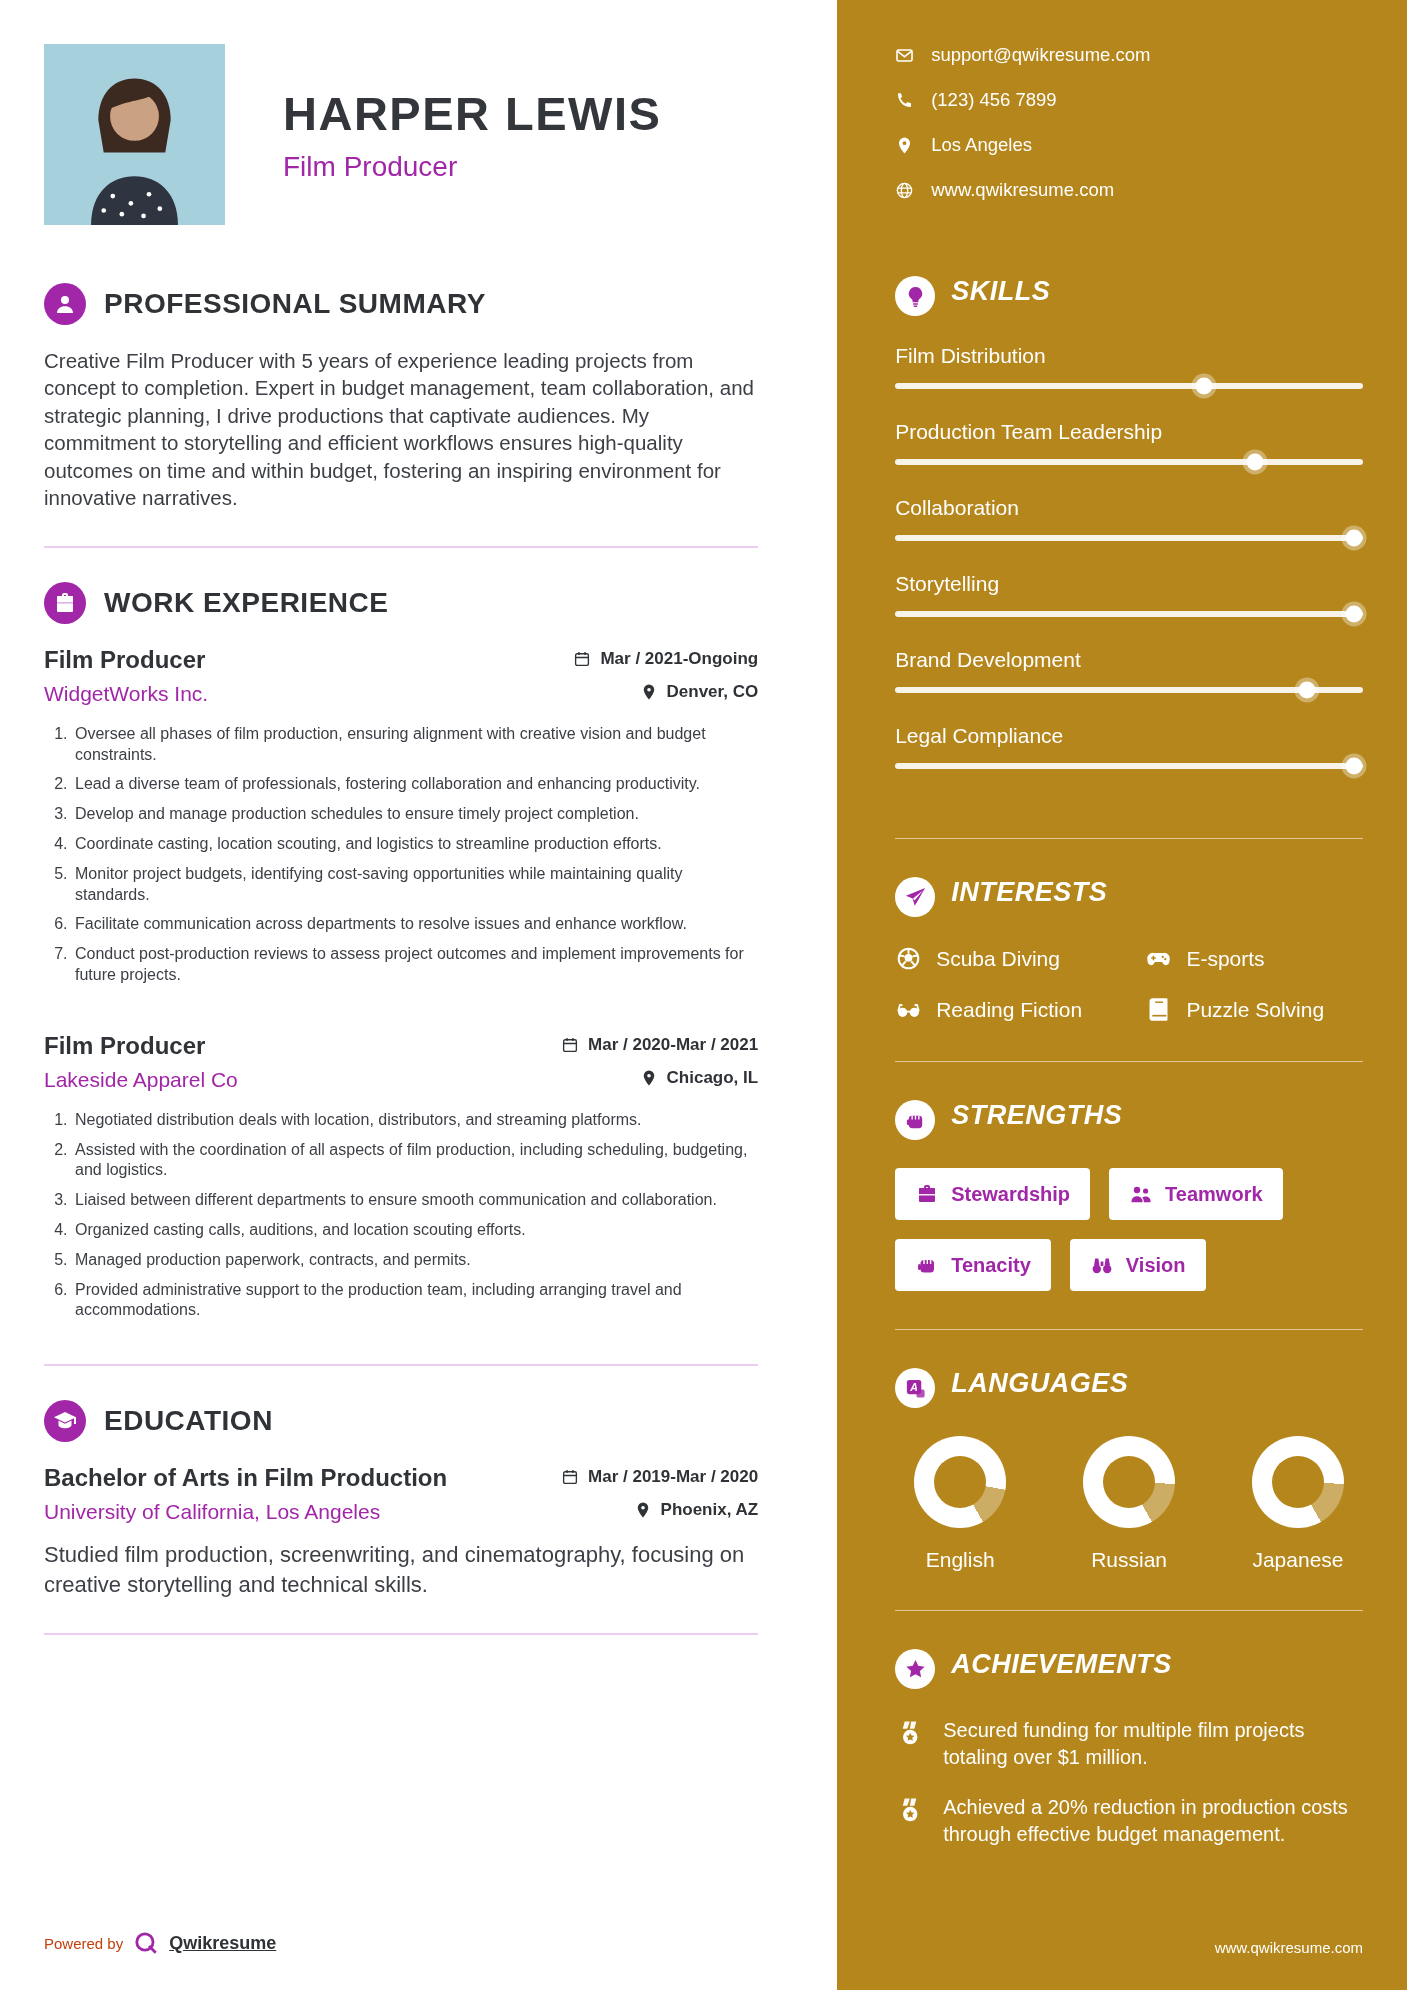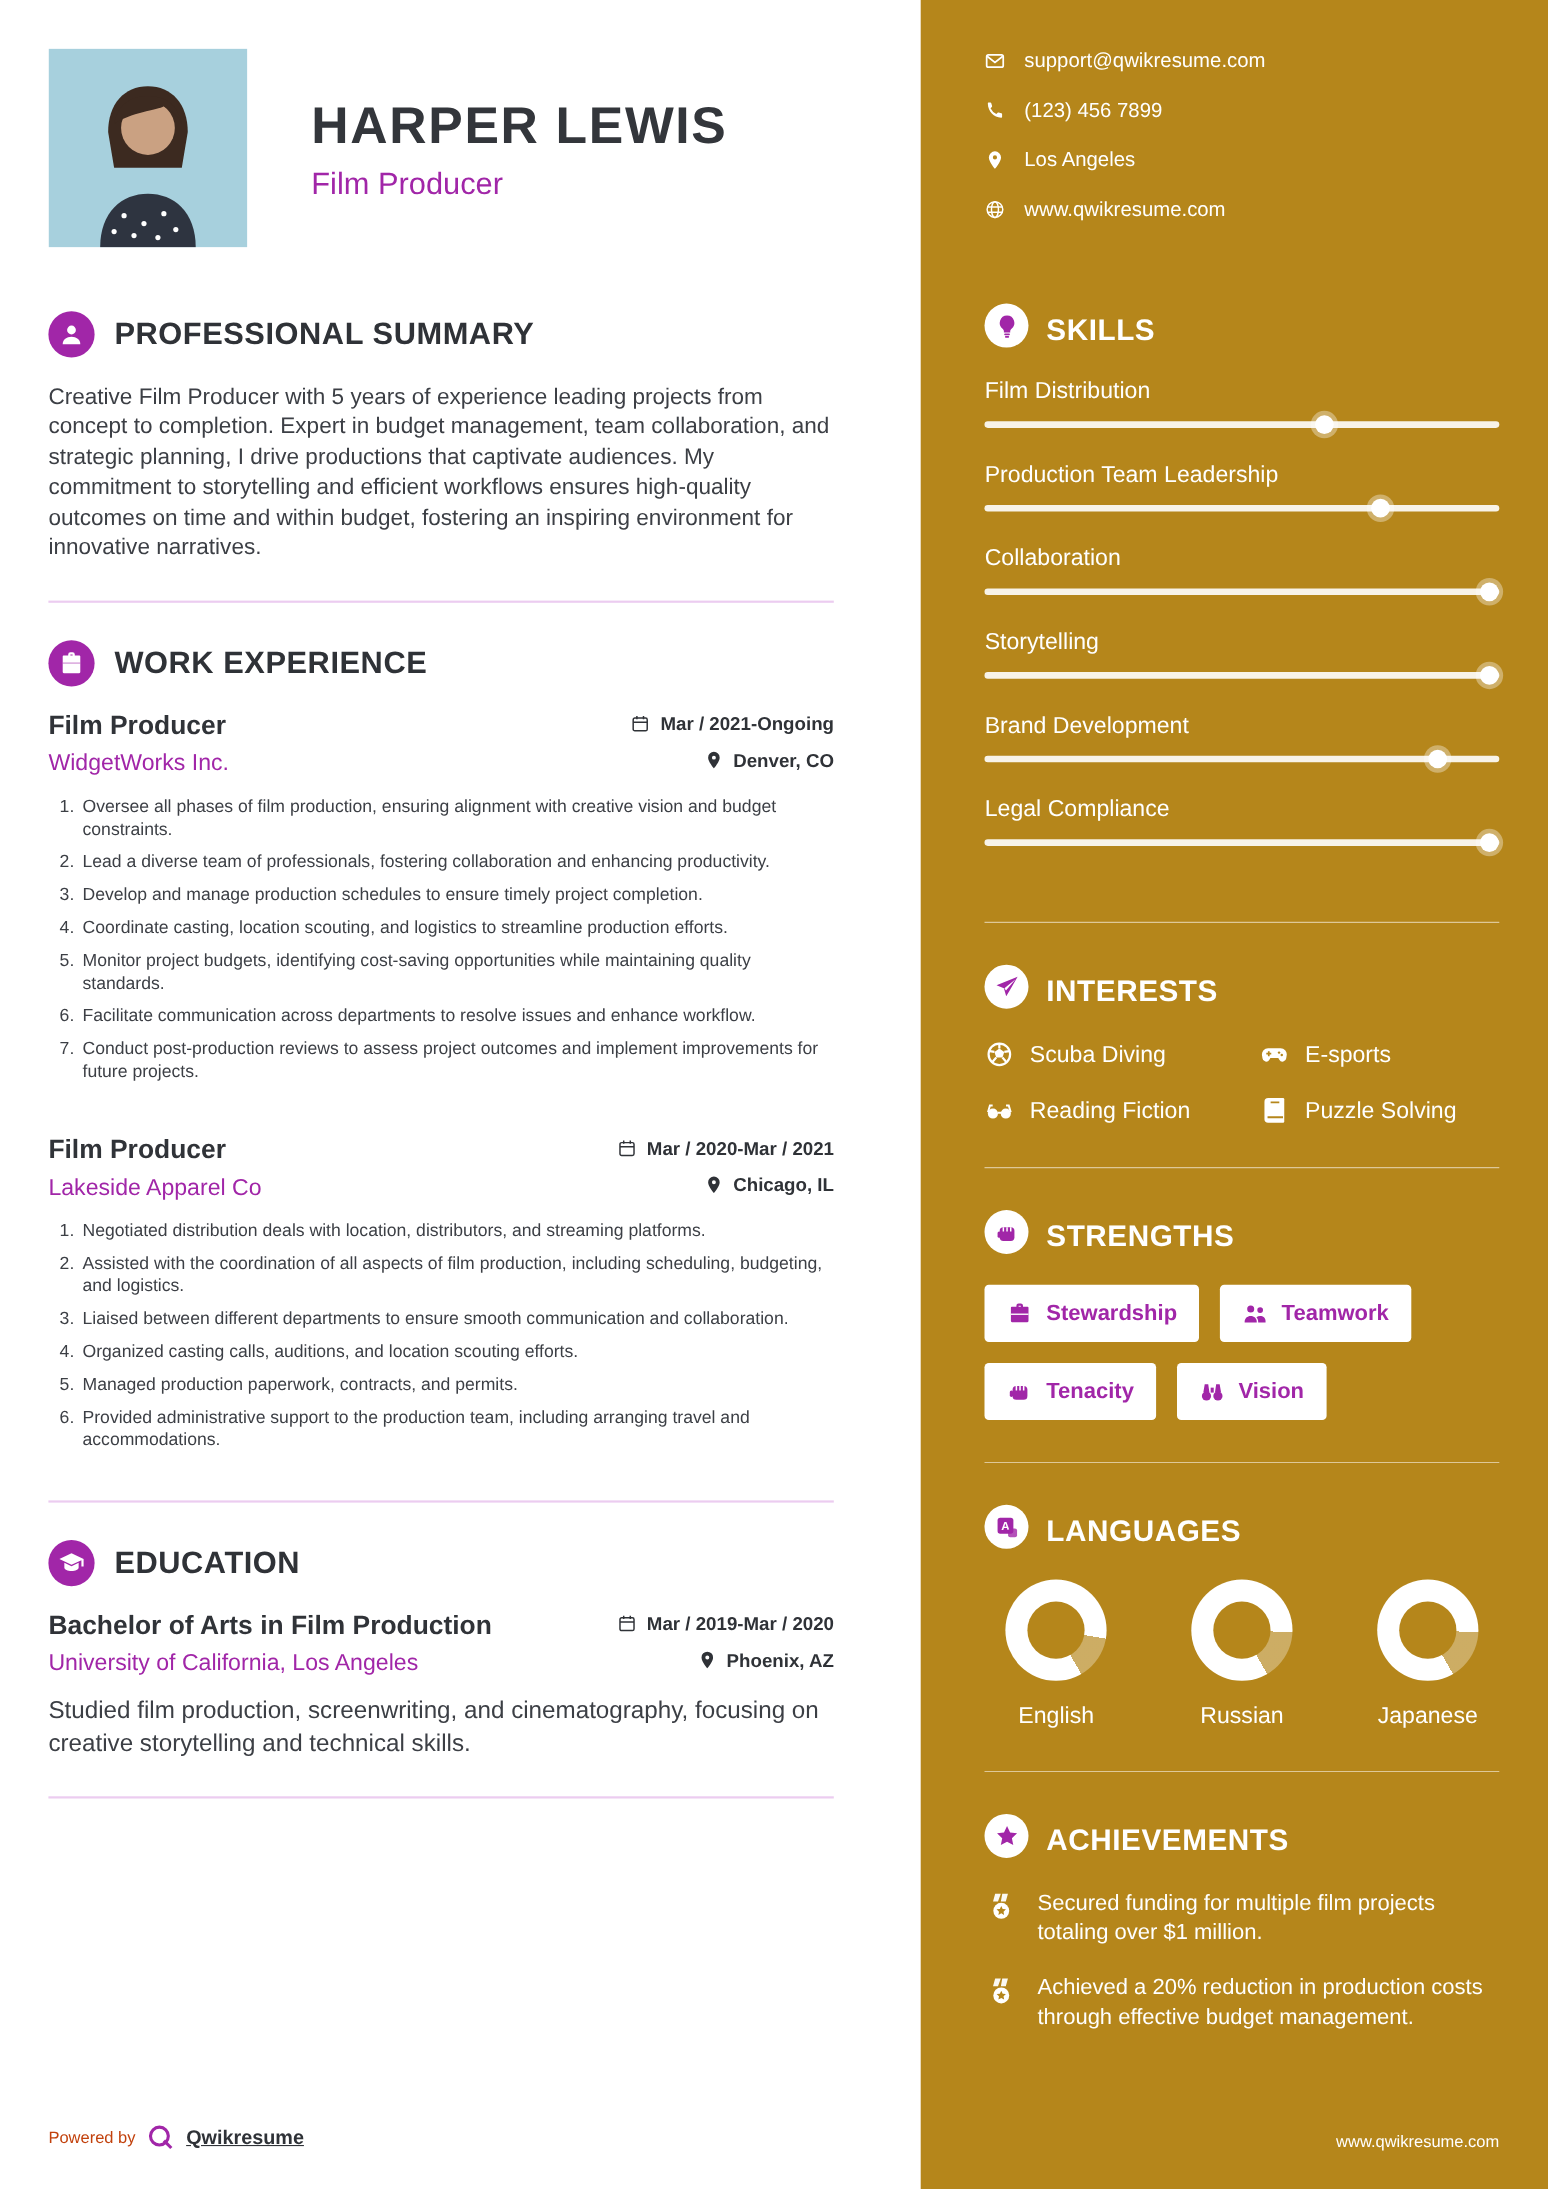--- a/index.html
+++ b/index.html
@@ -23,42 +23,42 @@
   .sec-title { font-size:28px; font-weight:800; letter-spacing:.5px; color:#2f3237; }
 
   .summary-text { font-size:20.5px; line-height:1.34; color:#3c3f45; }
 
   .divider { border:none; border-top:2px solid #ecccf0; margin:34px 0; }
 
   .job { margin-bottom:46px; }
   .job:last-child { margin-bottom:0; }
   .job-row { display:flex; justify-content:space-between; align-items:baseline; }
   .job-title3 { font-size:24px; font-weight:700; color:#303338; }
-  .meta { font-size:17px; font-weight:600; color:#2f3237; display:flex; align-items:flex-start; gap:9px; white-space:nowrap; }
+  .meta { font-size:17px; font-weight:600; color:#2f3237; display:flex; align-items:center; gap:9px; white-space:nowrap; }
   .meta svg { width:18px; height:18px; flex:none; }
   .company { font-size:21px; color:#A126A8; margin-top:8px; }
   .bullets { margin:18px 0 0 0; padding-left:28px; font-size:16px; line-height:1.3; color:#3c3f45; }
   .bullets li { margin-bottom:9px; padding-left:3px; }
   .edu-text { font-size:22px; line-height:1.34; margin-top:16px; }
 
   .footer-left { margin-top:auto; display:flex; align-items:center; gap:10px; }
   .powered { font-size:15px; color:#c2410c; margin-right:0; }
   .qlogo { width:26px; height:26px; display:inline-flex; }
   .qlogo svg { width:100%; height:100%; }
   .brand { font-size:18px; font-weight:700; color:#2f3237; text-decoration:underline; }
 
   
   .right { width:592px; background:#B5861B; color:#ffffff; padding:44px 44px 34px 58px;
            display:flex; flex-direction:column;margin-left:21px; }
 
   .contact { list-style:none; }
   .contact li { display:flex; align-items:center; gap:17px; margin-bottom:23px; font-size:18.5px; }
   .contact svg { width:19px; height:19px; flex:none; }
 
-  .side-head { display:flex; align-items:flex-end; gap:16px; margin-bottom:28px; }
+  .side-head { display:flex; align-items:flex-start; gap:16px; margin-bottom:28px;font-style:italic; }
   .side-icon { width:40px; height:40px; border-radius:50%; background:#ffffff; color:#A126A8;
                display:flex; align-items:center; justify-content:center; flex:none; }
   .side-icon svg { width:23px; height:23px; }
   .side-title { font-size:27px; font-weight:800; letter-spacing:.5px; color:#fff; }
 
   .skills-block { margin-top:52px; }
   .skill { margin-bottom:31px; }
   .skill-label { font-size:21px; margin-bottom:15px; }
   .slider { position:relative; height:6px; border-radius:3px; background:rgba(255,255,255,.9); }
   .knob { position:absolute; top:50%; left:calc(var(--p) * 1%); transform:translate(-50%,-50%);

